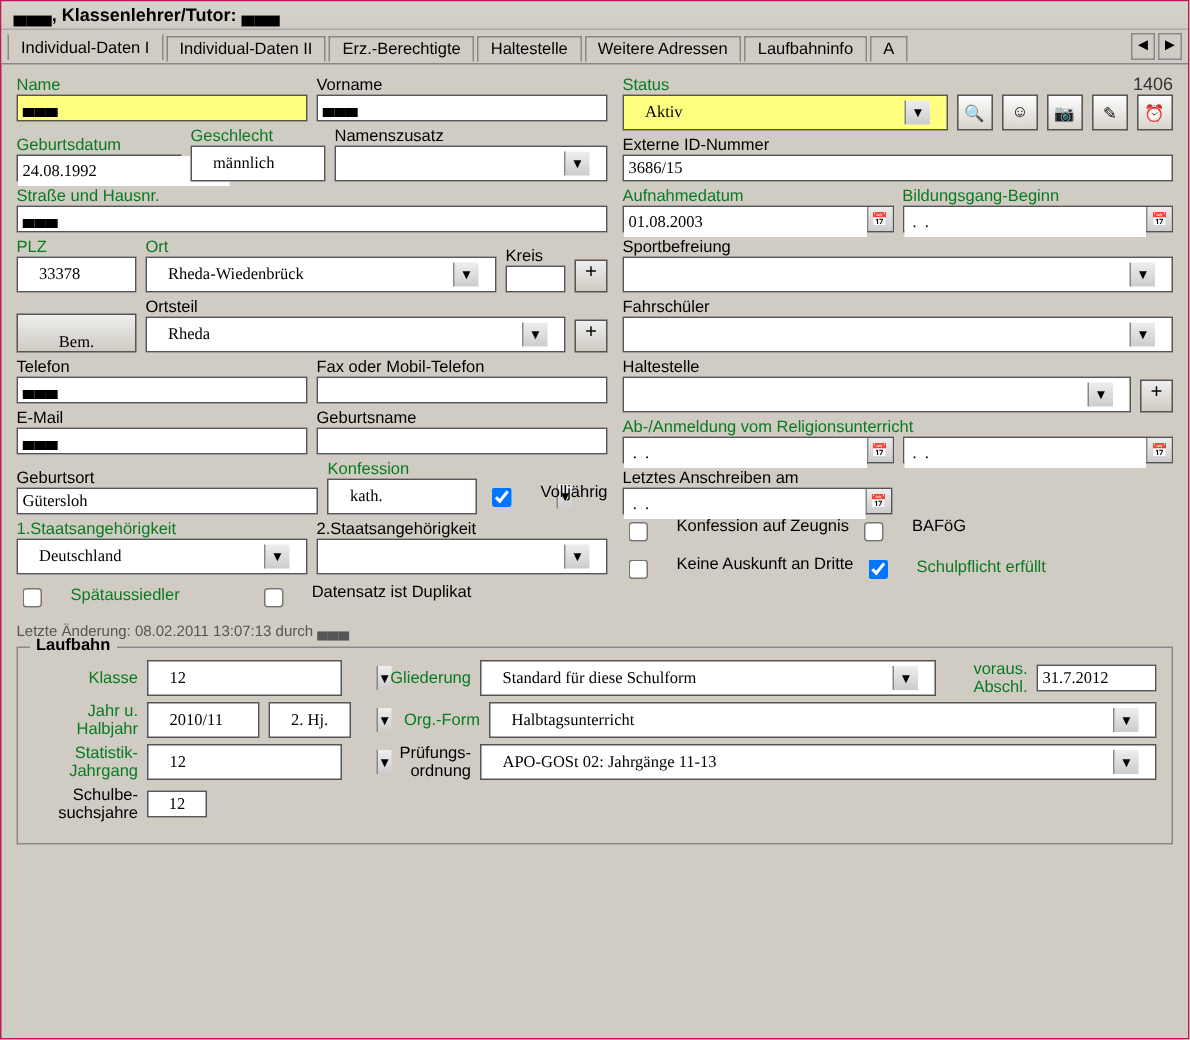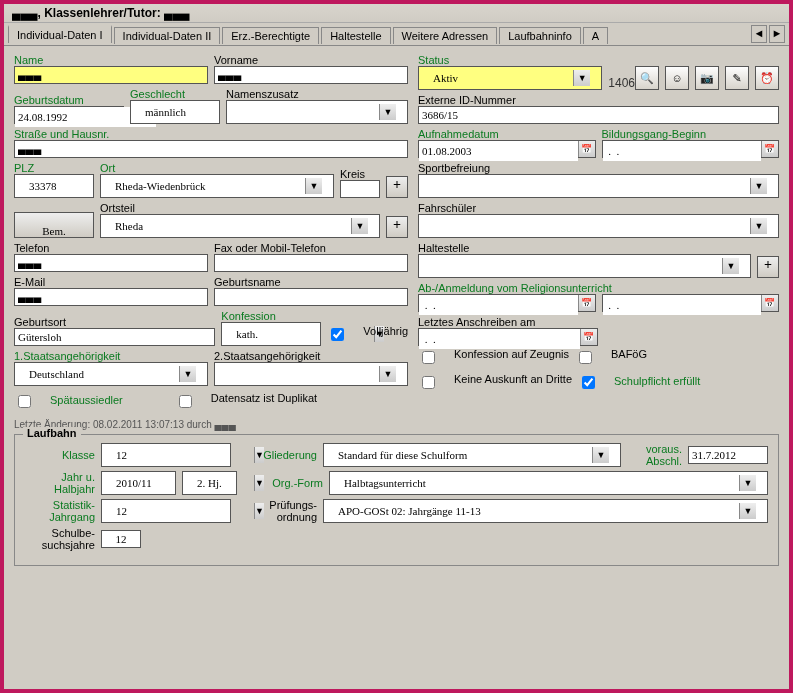--- a/index.html
+++ b/index.html
@@ -9,21 +9,21 @@
     font-size: 11px;
     background: #d0ccc4;
     width: 793px;
     height: 693px;
   }
   .window {
     position: relative;
     width: 793px;
     height: 693px;
     background: #d0ccc4;
-    border: 4px solid #be185d;
+    border: 1px solid #be185d;
     box-sizing: border-box;
   }
   .title {
     padding: 2px 8px;
     font-weight: bold;
     font-size: 12px;
     background: linear-gradient(#d8d4cc,#d0ccc4);
     border-bottom: 1px solid #aaa;
   }
   .tabstrip {
@@ -311,21 +311,21 @@
 
   <div class="col">
     <div class="row">
       <div class="field" style="flex:1">
         <span class="lbl green">Status</span>
         <div class="combo" style="background:#ffff80">
           <input style="background: rgb(255, 255, 128);" value="Aktiv">
               <div class="dd">▼</div>
         </div>
       </div>
-      <div style="display:flex; flex-direction:row; align-items:flex-end;">
+      <div style="display:flex; flex-direction:column; align-items:flex-end;">
         <span class="id-text">1406</span>
         <div class="iconbar">
           <div class="iconbtn">🔍</div>
           <div class="iconbtn">☺</div>
           <div class="iconbtn">📷</div>
           <div class="iconbtn">✎</div>
           <div class="iconbtn" style="color:#c00">⏰</div>
         </div>
       </div>
     </div>

